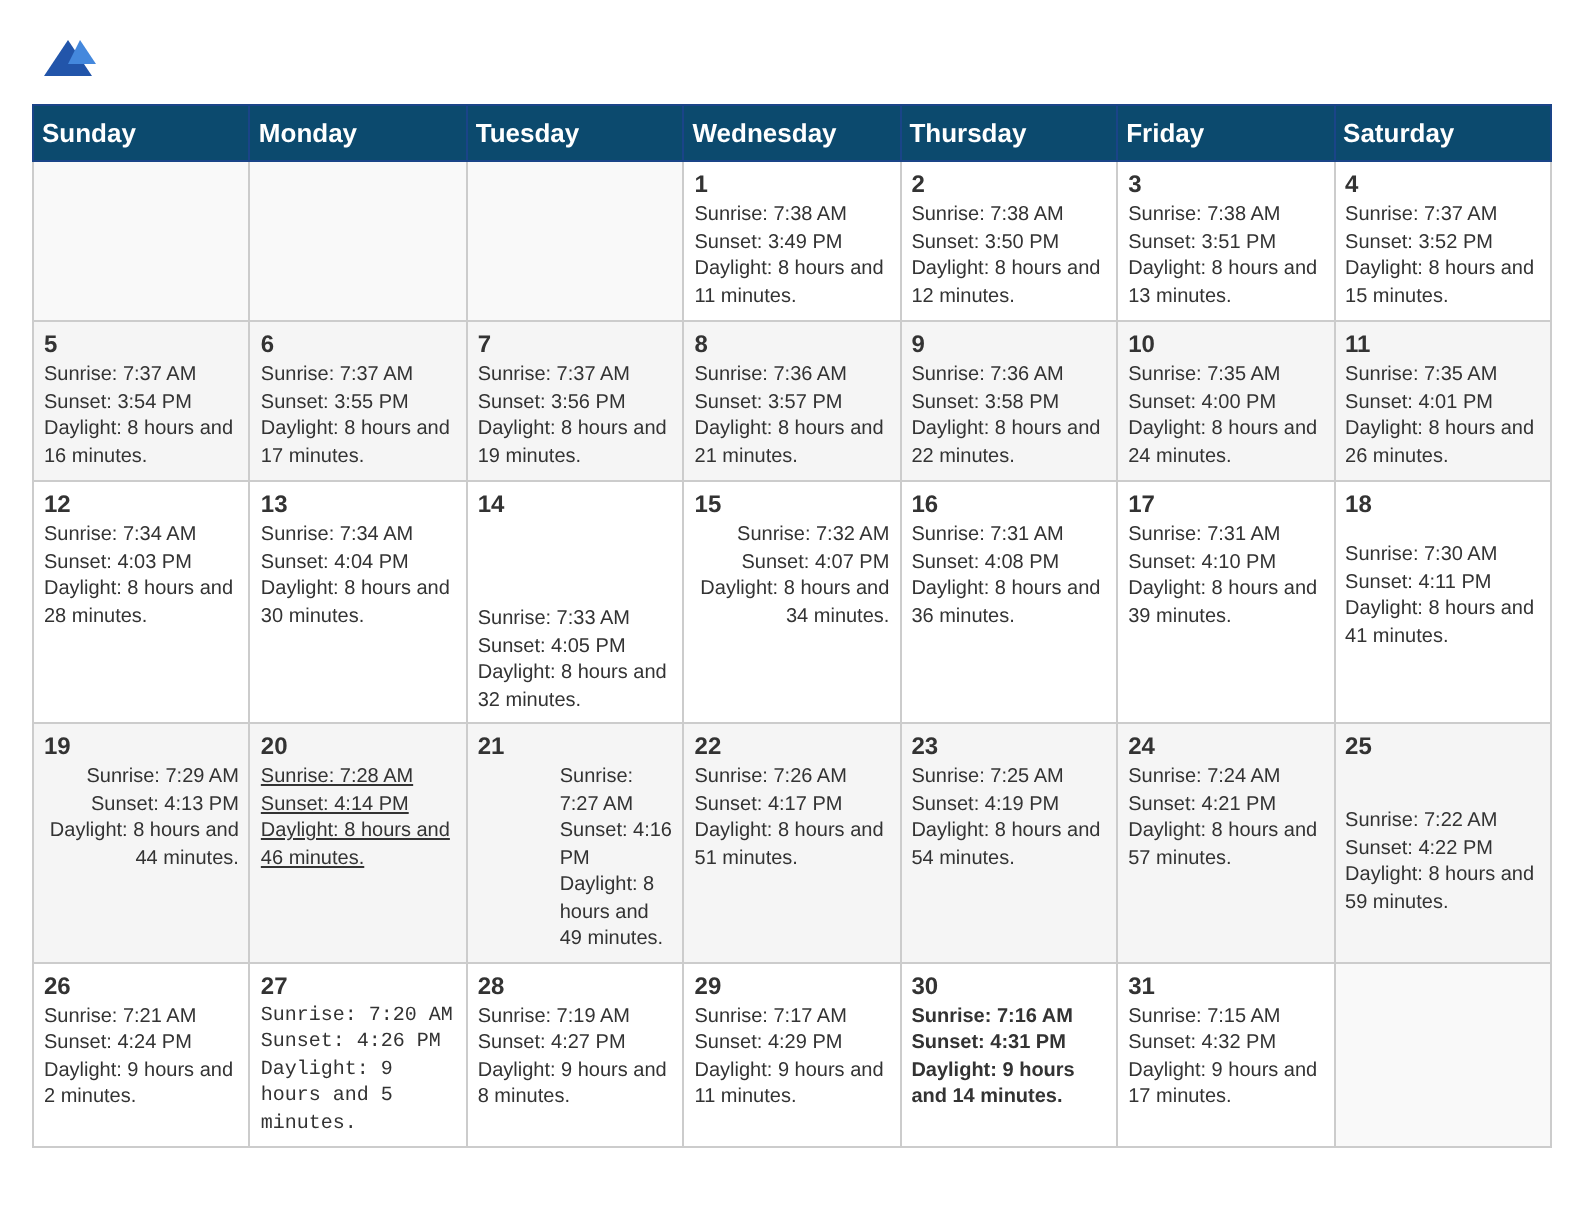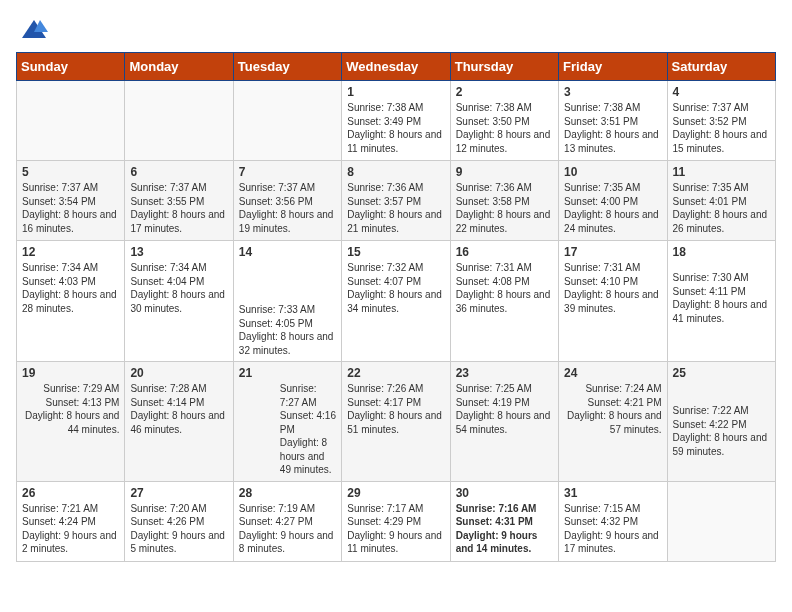--- a/index.html
+++ b/index.html
@@ -53,21 +53,21 @@
     .location {
       font-size: 14px;
       color: #555;
     }
     .calendar {
       width: 100%;
       border-collapse: collapse;
       border: 1px solid #ccc;
     }
     .calendar th {
-      background-color: #c2410c;
+      background-color: #0c4a6e;
       color: #fff;
       font-size: 13px;
       font-weight: bold;
       padding: 6px 4px;
       text-align: left;
       border: 1px solid #1a4488;
     }
     .calendar td {
       vertical-align: top;
       padding: 4px 5px;
@@ -219,21 +219,21 @@
 Daylight: 8 hours and 30 minutes.</div>
         </td>
         <td>
           <span class="day-number">14</span>
           <div class="cell-info" style="white-space: pre-line; margin-top: 44px;">Sunrise: 7:33 AM
 Sunset: 4:05 PM
 Daylight: 8 hours and 32 minutes.</div>
         </td>
         <td>
           <span class="day-number">15</span>
-          <div class="cell-info" style="white-space: pre-line;">Sunrise: 7:32 AM
+          <div class="cell-info" style="white-space: pre-line; text-align: right;">Sunrise: 7:32 AM
 Sunset: 4:07 PM
 Daylight: 8 hours and 34 minutes.</div>
         </td>
         <td>
           <span class="day-number">16</span>
           <div class="cell-info" style="white-space: pre-line;">Sunrise: 7:31 AM
 Sunset: 4:08 PM
 Daylight: 8 hours and 36 minutes.</div>
         </td>
         <td>
@@ -251,21 +251,21 @@
       </tr>
       <tr>
         <td>
           <span class="day-number">19</span>
           <div class="cell-info" style="white-space: pre-line; text-align: right;">Sunrise: 7:29 AM
 Sunset: 4:13 PM
 Daylight: 8 hours and 44 minutes.</div>
         </td>
         <td>
           <span class="day-number">20</span>
-          <div class="cell-info" style="white-space: pre-line;">Sunrise: 7:28 AM
+          <div class="cell-info" style="white-space: pre-line; text-decoration: underline;">Sunrise: 7:28 AM
 Sunset: 4:14 PM
 Daylight: 8 hours and 46 minutes.</div>
         </td>
         <td>
           <span class="day-number">21</span>
           <div class="cell-info" style="white-space: pre-line; margin-left: 41px;">Sunrise: 7:27 AM
 Sunset: 4:16 PM
 Daylight: 8 hours and 49 minutes.</div>
         </td>
         <td>
@@ -275,41 +275,41 @@
 Daylight: 8 hours and 51 minutes.</div>
         </td>
         <td>
           <span class="day-number">23</span>
           <div class="cell-info" style="white-space: pre-line;">Sunrise: 7:25 AM
 Sunset: 4:19 PM
 Daylight: 8 hours and 54 minutes.</div>
         </td>
         <td>
           <span class="day-number">24</span>
-          <div class="cell-info" style="white-space: pre-line; text-align: right;">Sunrise: 7:24 AM
+          <div class="cell-info" style="white-space: pre-line;">Sunrise: 7:24 AM
 Sunset: 4:21 PM
 Daylight: 8 hours and 57 minutes.</div>
         </td>
         <td>
           <span class="day-number">25</span>
           <div class="cell-info" style="white-space: pre-line; margin-top: 24px;">Sunrise: 7:22 AM
 Sunset: 4:22 PM
 Daylight: 8 hours and 59 minutes.</div>
         </td>
       </tr>
       <tr>
         <td>
           <span class="day-number">26</span>
           <div class="cell-info" style="white-space: pre-line;">Sunrise: 7:21 AM
 Sunset: 4:24 PM
 Daylight: 9 hours and 2 minutes.</div>
         </td>
         <td>
           <span class="day-number">27</span>
-          <div class="cell-info" style="white-space: pre-line;">Sunrise: 7:20 AM
+          <div class="cell-info" style="white-space: pre-line; font-family: Liberation Mono, monospace;">Sunrise: 7:20 AM
 Sunset: 4:26 PM
 Daylight: 9 hours and 5 minutes.</div>
         </td>
         <td>
           <span class="day-number">28</span>
           <div class="cell-info" style="white-space: pre-line;">Sunrise: 7:19 AM
 Sunset: 4:27 PM
 Daylight: 9 hours and 8 minutes.</div>
         </td>
         <td>

